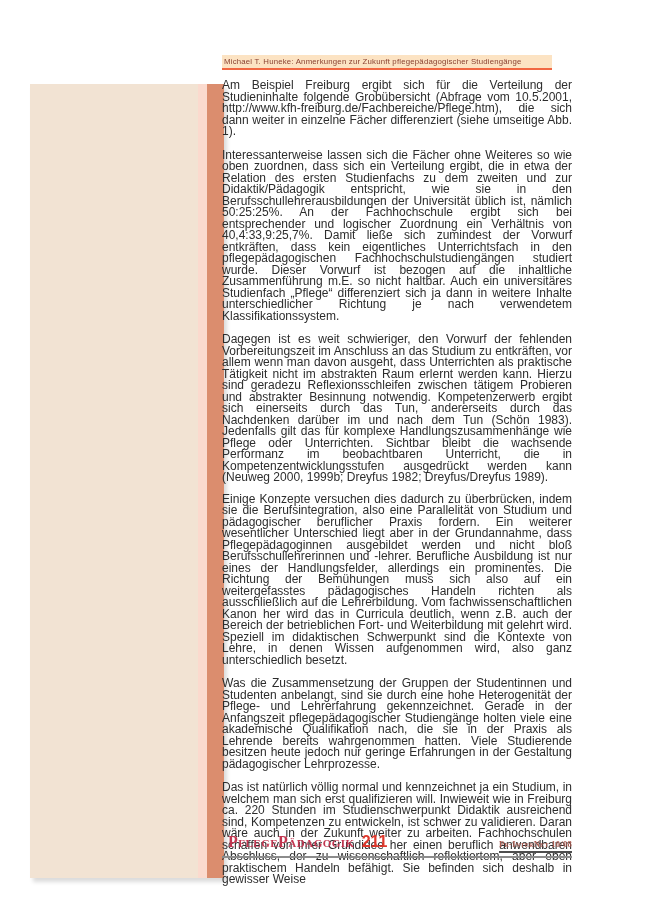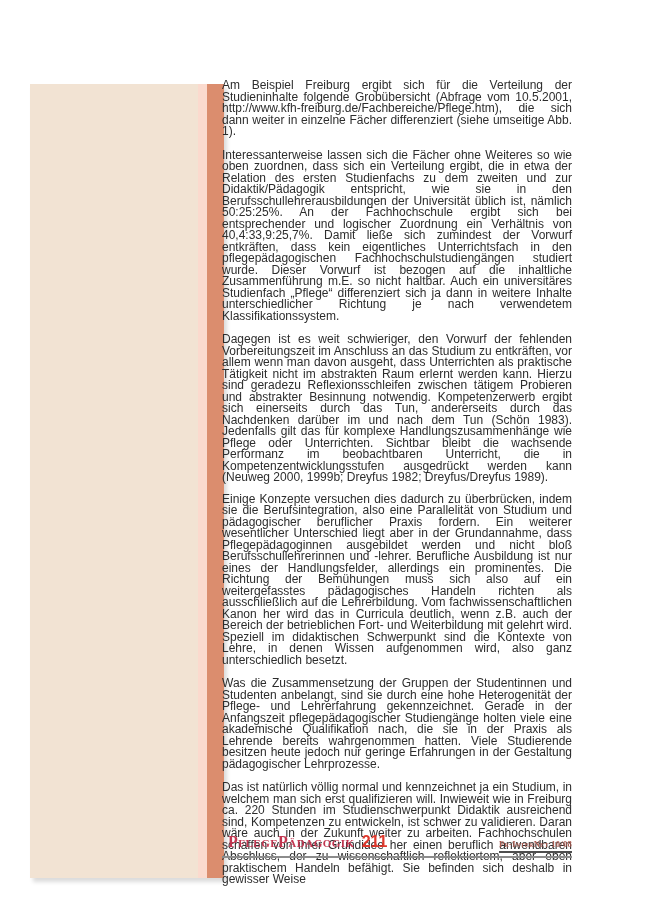--- a/index.html
+++ b/index.html
@@ -73,20 +73,21 @@
 <body>
 
 <div class="page">
 
   <div class="decor-group">
     <div class="decor-panel"></div>
     <div class="decor-strip"></div>
     <div class="decor-bar"></div>
   </div>
 
+  <div class="running-head">Michael T. Huneke: Anmerkungen zur Zukunft pflegepädagogischer Studiengänge</div>
 
   <div class="body-text">
     <p>Am Beispiel Freiburg ergibt sich für die Verteilung der Studieninhalte folgende Grobübersicht (Abfrage vom 10.5.2001, http://www.kfh-freiburg.de/Fachbereiche/Pflege.htm), die sich dann weiter in einzelne Fächer differenziert (siehe umseitige Abb. 1).</p>
     <p class="gap-sm">Interessanterweise lassen sich die Fächer ohne Weiteres so wie oben zuordnen, dass sich ein Verteilung ergibt, die in etwa der Relation des ersten Studienfachs zu dem zweiten und zur Didaktik/Pädagogik entspricht, wie sie in den Berufsschullehrerausbildungen der Universität üblich ist, nämlich 50:25:25%. An der Fachhochschule ergibt sich bei entsprechender und logischer Zuordnung ein Verhältnis von 40,4:33,9:25,7%. Damit ließe sich zumindest der Vorwurf entkräften, dass kein eigentliches Unterrichtsfach in den pflegepädagogischen Fachhochschulstudiengängen studiert wurde. Dieser Vorwurf ist bezogen auf die inhaltliche Zusammenführung m.E. so nicht haltbar. Auch ein universitäres Studienfach „Pflege“ differenziert sich ja dann in weitere Inhalte unterschiedlicher Richtung je nach verwendetem Klassifikationssystem.</p>
     <p class="gap-sm">Dagegen ist es weit schwieriger, den Vorwurf der fehlenden Vorbereitungszeit im Anschluss an das Studium zu entkräften, vor allem wenn man davon ausgeht, dass Unterrichten als praktische Tätigkeit nicht im abstrakten Raum erlernt werden kann. Hierzu sind geradezu Reflexionsschleifen zwischen tätigem Probieren und abstrakter Besinnung notwendig. Kompetenzerwerb ergibt sich einerseits durch das Tun, andererseits durch das Nachdenken darüber im und nach dem Tun (Schön 1983). Jedenfalls gilt das für komplexe Handlungszusammenhänge wie Pflege oder Unterrichten. Sichtbar bleibt die wachsende Performanz im beobachtbaren Unterricht, die in Kompetenzentwicklungsstufen ausgedrückt werden kann (Neuweg 2000, 1999b; Dreyfus 1982; Dreyfus/Dreyfus 1989).</p>
     <p class="gap-lg">Einige Konzepte versuchen dies dadurch zu überbrücken, indem sie die Berufsintegration, also eine Parallelität von Studium und pädagogischer beruflicher Praxis fordern. Ein weiterer wesentlicher Unterschied liegt aber in der Grundannahme, dass Pflegepädagoginnen ausgebildet werden und nicht bloß Berufsschullehrerinnen und -lehrer. Berufliche Ausbildung ist nur eines der Handlungsfelder, allerdings ein prominentes. Die Richtung der Bemühungen muss sich also auf ein weitergefasstes pädagogisches Handeln richten als ausschließlich auf die Lehrerbildung. Vom fachwissenschaftlichen Kanon her wird das in Curricula deutlich, wenn z.B. auch der Bereich der betrieblichen Fort- und Weiterbildung mit gelehrt wird. Speziell im didaktischen Schwerpunkt sind die Kontexte von Lehre, in denen Wissen aufgenommen wird, also ganz unterschiedlich besetzt.</p>
     <p class="gap-sm">Was die Zusammensetzung der Gruppen der Studentinnen und Studenten anbelangt, sind sie durch eine hohe Heterogenität der Pflege- und Lehrerfahrung gekennzeichnet. Gerade in der Anfangszeit pflegepädagogischer Studiengänge holten viele eine akademische Qualifikation nach, die sie in der Praxis als Lehrende bereits wahrgenommen hatten. Viele Studierende besitzen heute jedoch nur geringe Erfahrungen in der Gestaltung pädagogischer Lehrprozesse.</p>
     <p class="gap-md">Das ist natürlich völlig normal und kennzeichnet ja ein Studium, in welchem man sich erst qualifizieren will. Inwieweit wie in Freiburg ca. 220 Stunden im Studienschwerpunkt Didaktik ausreichend sind, Kompetenzen zu entwickeln, ist schwer zu validieren. Daran wäre auch in der Zukunft weiter zu arbeiten. Fachhochschulen schaffen von ihrer Grundidee her einen beruflich anwendbaren Abschluss, der zu wissenschaftlich reflektiertem, aber eben praktischem Handeln befähigt. Sie befinden sich deshalb in gewisser Weise</p>
   </div>
 

